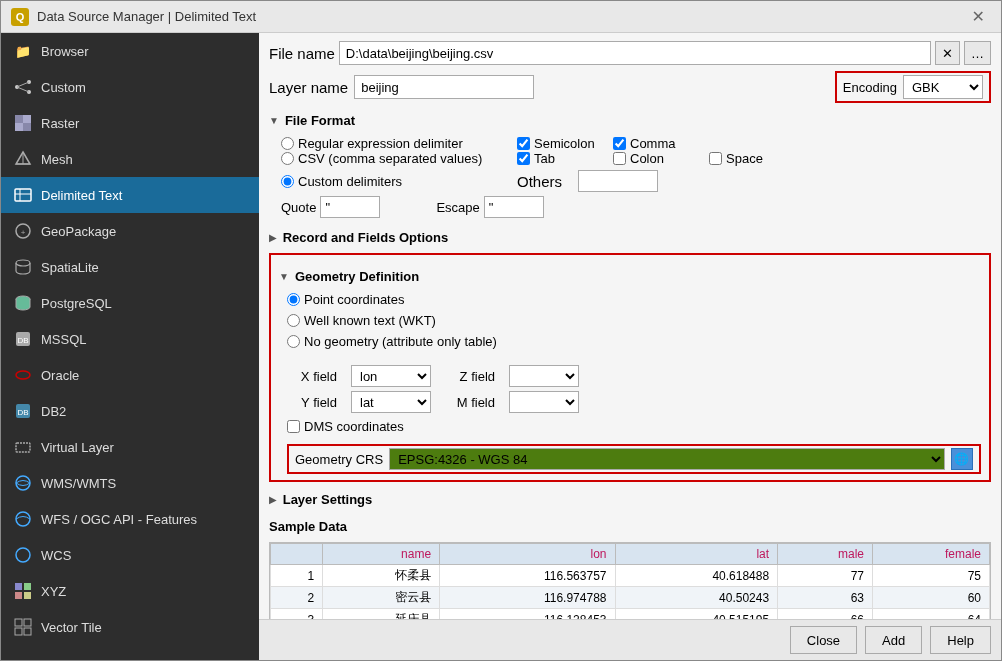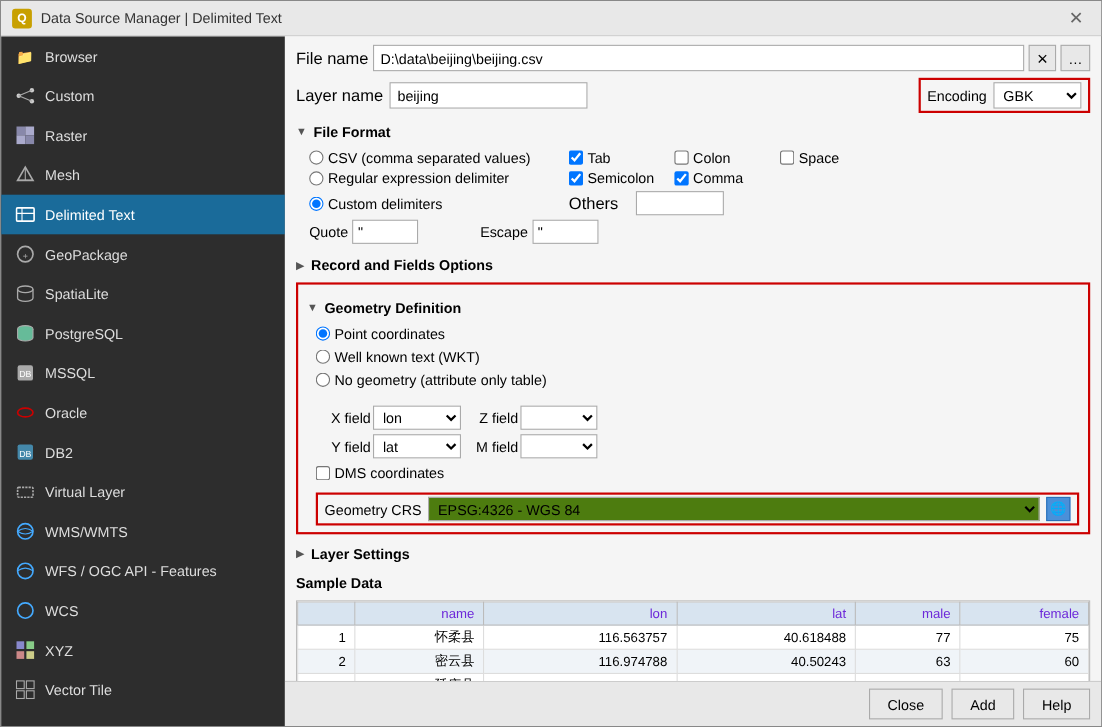--- a/index.html
+++ b/index.html
@@ -57,38 +57,38 @@
     .quote-input { border: 1px solid #aaa; width: 60px; height: 22px; padding: 1px 4px; font-size: 13px; }
 
     
     .record-section { margin-bottom: 4px; }
 
     
     .geometry-section { border: 2px solid #c00; padding: 6px 8px; margin-bottom: 6px; }
     .geometry-row { display: flex; align-items: flex-start; gap: 16px; flex-direction: column; }
     .geometry-left { display: flex; flex-direction: column; gap: 6px; min-width: 200px; }
     .geometry-right { display: flex; flex-direction: column; gap: 4px; }
-    .coord-row { display: flex; align-items: center; gap: 2px; font-size: 13px; }
+    .coord-row { display: flex; align-items: center; gap: 14px; font-size: 13px; }
     .coord-label { min-width: 50px; text-align: right; }
     .coord-select { border: 1px solid #aaa; background: white; padding: 1px 4px; font-size: 13px; height: 22px; min-width: 80px; }
     .dms-row { display: flex; align-items: center; gap: 4px; margin-top: 2px; }
 
     .crs-row { display: flex; align-items: center; gap: 6px; border: 2px solid #c00; padding: 2px 6px; margin-top: 4px; }
     .crs-label { font-size: 13px; white-space: nowrap; }
     .crs-select { border: 1px solid #aaa; background: #4d7c0f; padding: 1px 4px; font-size: 13px; height: 22px; flex: 1; }
     .crs-btn { width: 22px; height: 22px; background: #4a90d9; border: 1px solid #2a70b9; cursor: pointer; display: flex; align-items: center; justify-content: center; color: white; font-size: 12px; }
 
     
     .layer-settings-section { margin-bottom: 4px; }
 
     
     .sample-data-section { flex: 1; }
     .sample-table-wrapper { border: 1px solid #bbb; overflow: auto; max-height: 120px; margin-top: 4px; background: white; }
     .sample-table { border-collapse: collapse; font-size: 12px; width: 100%; }
-    .sample-table th { background: #d8e4f0; border: 1px solid #bbb; padding: 3px 8px; text-align: right; font-weight: normal; color: #6d28d9; }
+    .sample-table th { background: #d8e4f0; border: 1px solid #bbb; padding: 3px 8px; text-align: right; font-weight: normal; color: #be185d; }
     .sample-table td { border: 1px solid #ddd; padding: 2px 8px; text-align: right; }
     .sample-table tr:nth-child(even) { background: #f0f4f8; }
 
     
     .bottom-bar { display: flex; justify-content: flex-end; padding: 6px 10px; gap: 8px; border-top: 1px solid #ccc; background: #e8e8e8; }
     .btn-main { border: 1px solid #aaa; background: #e8e8e8; padding: 4px 16px; cursor: pointer; font-size: 13px; height: 28px; }
 
     
     ::-webkit-scrollbar { width: 8px; height: 8px; }
     ::-webkit-scrollbar-track { background: #f0f0f0; }
@@ -296,50 +296,50 @@
             </select>
           </div>
         </div>
 
         <div class="file-format-section">
           <div class="section-header">
             <span class="arrow">▼</span>
             <span class="section-title">File Format</span>
           </div>
           <div class="section-body">
+            <div class="format-row" style="margin-top:4px;">
+              <label class="radio-label">
+                <input type="radio" name="file-format" style="">
+                <span>Regular expression delimiter</span>
+              </label>
+              <label class="checkbox-label">
+                <input type="checkbox" checked="" style="">
+                <span>Semicolon</span>
+              </label>
+              <label class="checkbox-label">
+                <input type="checkbox" checked="" style="">
+                <span>Comma</span>
+              </label>
+            </div>
             <div class="format-row">
               <label class="radio-label">
                 <input type="radio" name="file-format" style="">
                 <span>CSV (comma separated values)</span>
               </label>
               <label class="checkbox-label">
                 <input type="checkbox" checked="" style="">
                 <span>Tab</span>
               </label>
               <label class="checkbox-label">
                 <input type="checkbox" style="">
                 <span>Colon</span>
               </label>
               <label class="checkbox-label">
                 <input type="checkbox" style="">
                 <span>Space</span>
-              </label>
-            </div>
-            <div class="format-row" style="margin-top:4px;">
-              <label class="radio-label">
-                <input type="radio" name="file-format" style="">
-                <span>Regular expression delimiter</span>
-              </label>
-              <label class="checkbox-label">
-                <input type="checkbox" checked="" style="">
-                <span>Semicolon</span>
-              </label>
-              <label class="checkbox-label">
-                <input type="checkbox" checked="" style="">
-                <span>Comma</span>
               </label>
             </div>
             <div class="format-row" style="margin-top:4px;">
               <label class="radio-label">
                 <input type="radio" name="file-format" checked="" style="">
                 <span>Custom delimiters</span>
               </label>
               <span class="form-label">Others</span>
               <input type="text" class="quote-input" style="width: 80px;">
             </div>

